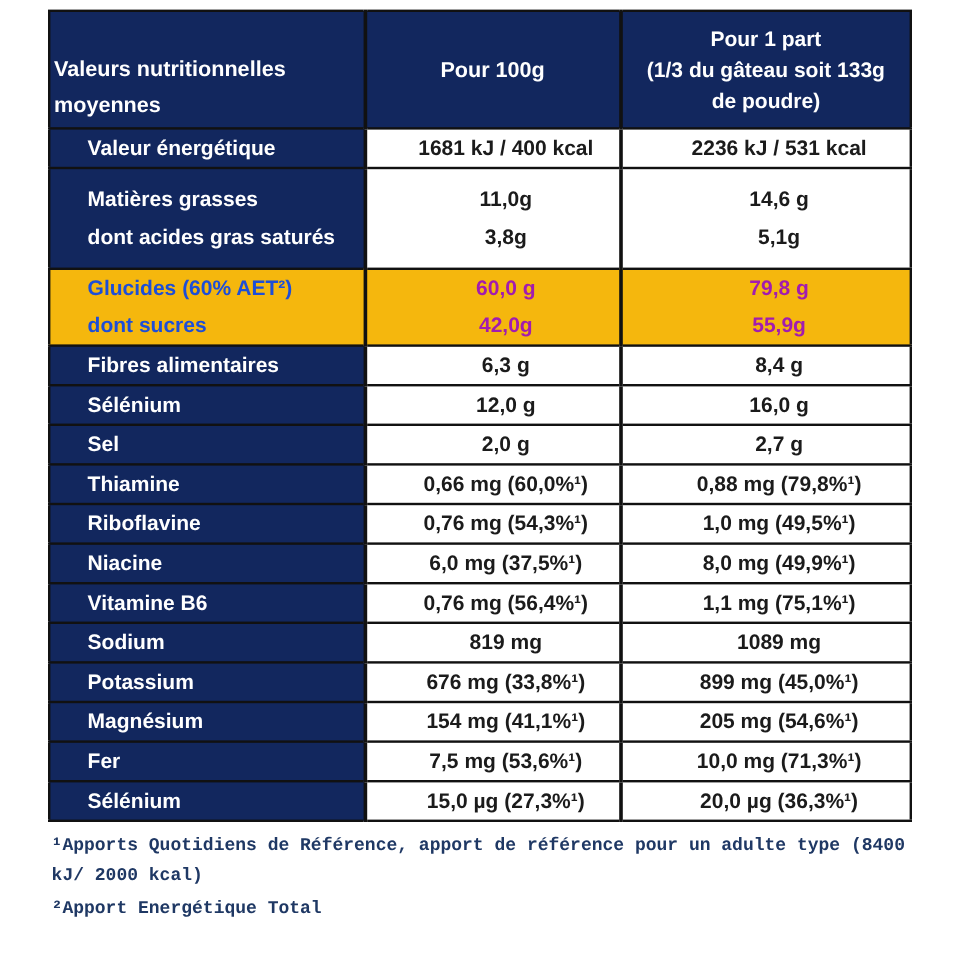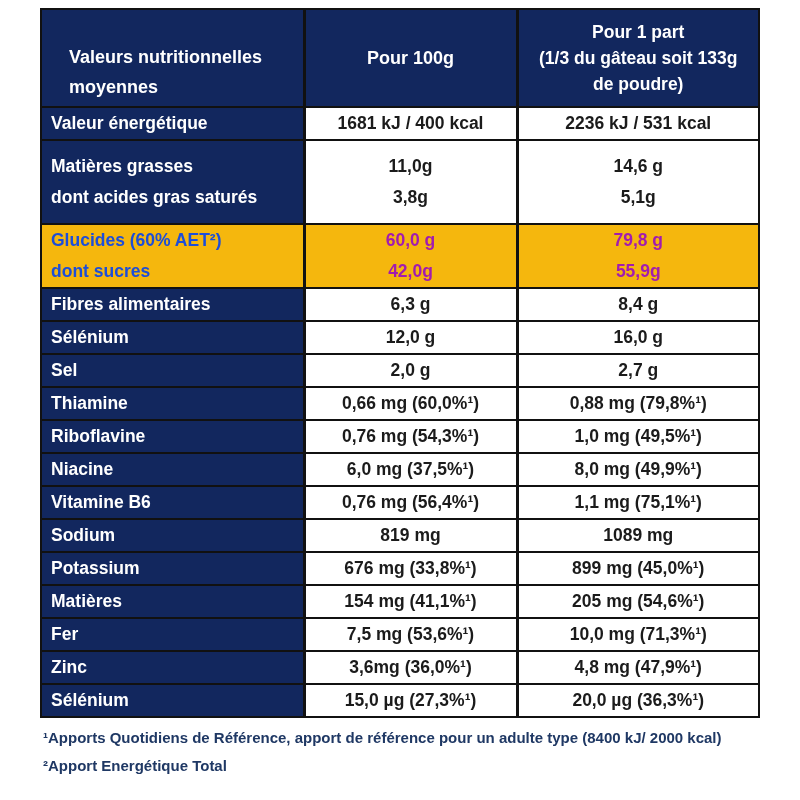--- a/index.html
+++ b/index.html
@@ -33,21 +33,21 @@
   }
   th:first-child,td:first-child{border-left:none;}
   thead th{
     background:var(--navy);
     color:#ffffff;
     height:98px;
     font-size:18px;
   }
   .th1{
     text-align:left;
-    padding:10px 6px 4px 27px;
+    padding:10px 6px 4px 3px;
     vertical-align:bottom;
     white-space:pre-line;
     line-height:30px;
   }
   .th2{text-align:center;margin-top:20px;}
   .th3{text-align:center;white-space:pre-line;line-height:26px;font-size:17.5px;}
   tbody td{
     background:#ffffff;
     color:#1b1b1b;
     text-align:center;
@@ -56,28 +56,29 @@
   }
   tbody td.lbl{
     background:var(--navy);
     color:#ffffff;
     text-align:left;
     padding-left:9px;
   }
   tr.grp td{height:84px;}
   tr.hl td{background:var(--gold);color:#a21caf;height:61px;}
   tr.hl td.lbl{background:var(--gold);color:#1d4ed8;}
-  .ln{line-height:31px;}
+  .ln{line-height:31px;margin-left:22px;}
   .footnotes{
     width:748px;
     margin-top:7px;
     padding-left:3px;
     color:var(--fnblue);
     font-size:15px;
     line-height:25px;
+    font-family:Liberation Mono, monospace;
   }
   .footnote{margin:0 0 3px 0;}
 </style>
 </head>
 <body>
 
 <div class="page">
 
   <table class="nutri">
     <colgroup>
@@ -229,49 +230,38 @@
           </td>
           <td class="val">
             <div class="ln">676 mg (33,8%¹)</div>
           </td>
           <td class="val">
             <div class="ln">899 mg (45,0%¹)</div>
           </td>
         </tr>
         <tr>
           <td class="lbl">
-            <div class="ln">Matières</div>
+            <div class="ln">Magnésium</div>
           </td>
           <td class="val">
             <div class="ln">154 mg (41,1%¹)</div>
           </td>
           <td class="val">
             <div class="ln">205 mg (54,6%¹)</div>
           </td>
         </tr>
         <tr>
           <td class="lbl">
             <div class="ln">Fer</div>
           </td>
           <td class="val">
             <div class="ln">7,5 mg (53,6%¹)</div>
           </td>
           <td class="val">
             <div class="ln">10,0 mg (71,3%¹)</div>
-          </td>
-        </tr>
-        <tr>
-          <td class="lbl">
-            <div class="ln">Zinc</div>
-          </td>
-          <td class="val">
-            <div class="ln">3,6mg (36,0%¹)</div>
-          </td>
-          <td class="val">
-            <div class="ln">4,8 mg (47,9%¹)</div>
           </td>
         </tr>
         <tr>
           <td class="lbl">
             <div class="ln">Sélénium</div>
           </td>
           <td class="val">
             <div class="ln">15,0 µg (27,3%¹)</div>
           </td>
           <td class="val">

